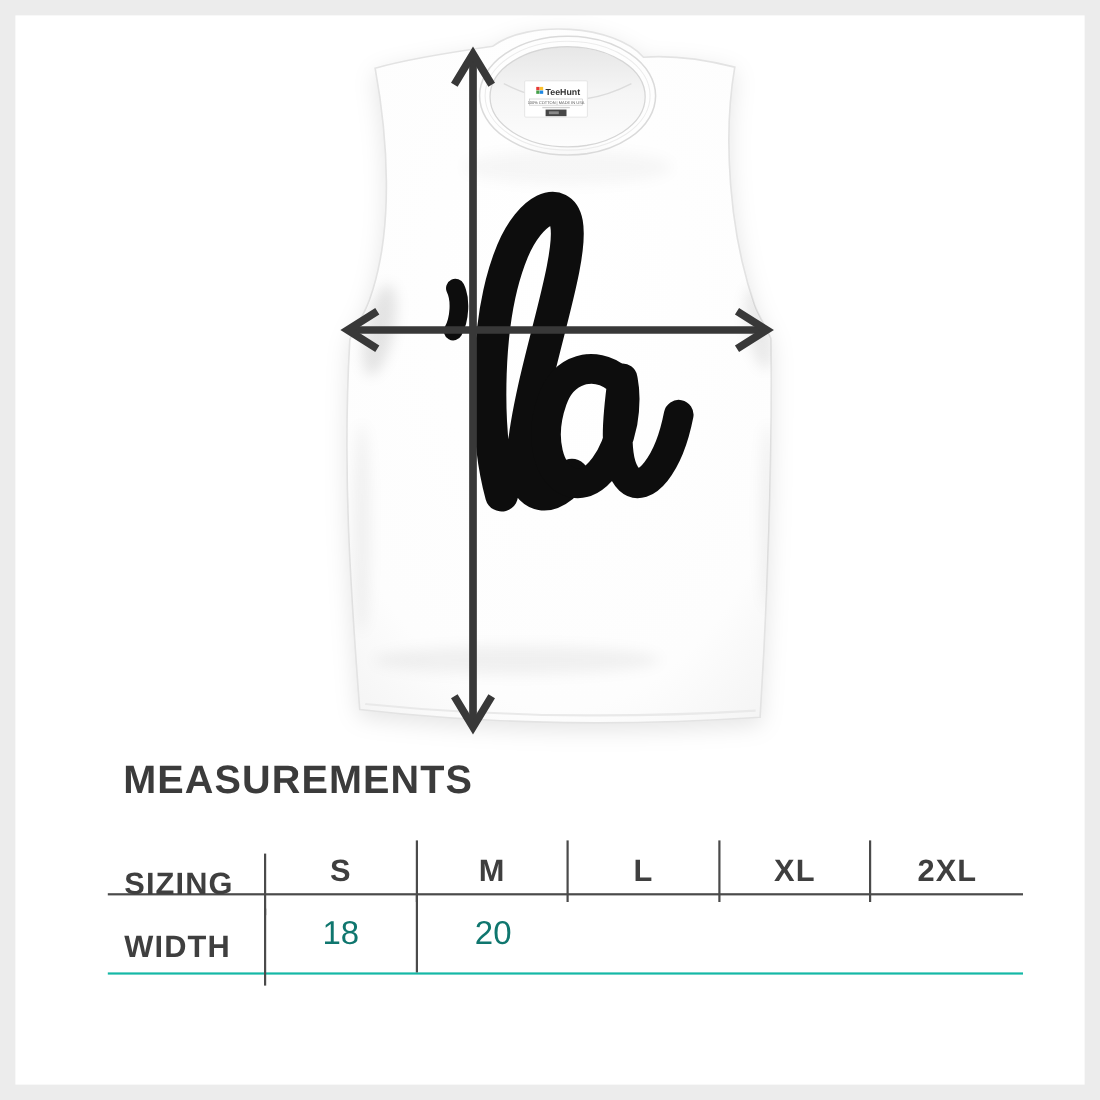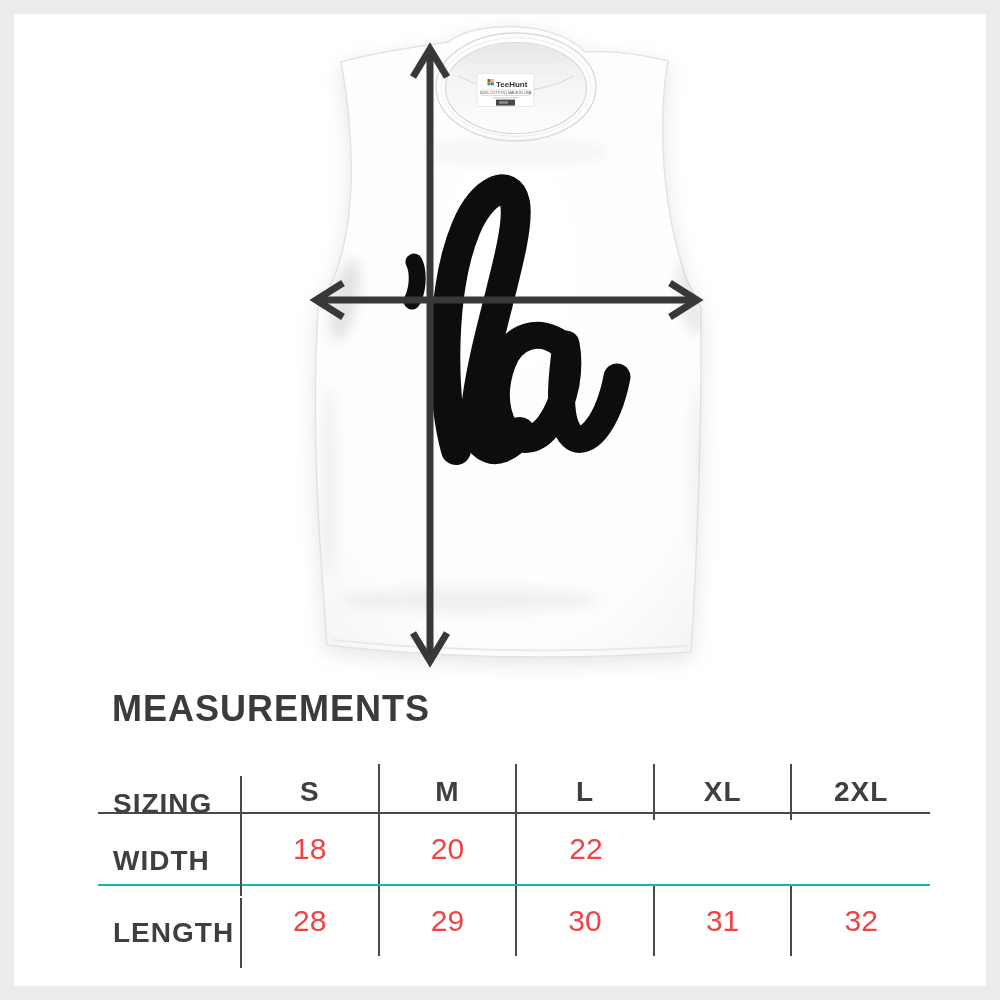--- a/index.html
+++ b/index.html
@@ -33,21 +33,21 @@
     height:100%;
     display:flex;align-items:center;justify-content:center;
     font-size:30px;
   }
   .cell:not(:last-child){border-right:2px solid #4a4a4a;}
   .cell.rowlabel{
     justify-content:flex-start;padding-left:15px;box-sizing:border-box;
     font-weight:bold;font-size:28px;letter-spacing:1px;margin-top:24px;
   }
   .cell.colhead{font-weight:bold;font-size:28px;letter-spacing:1px;}
-  .cell.num{font-weight:400;color:#ef4444;}
+  .cell.num{font-weight:400;color:#0f766e;}
 </style>
 </head>
 <body>
 
 <div class="canvas">
 
   <svg class="mockup-svg" viewBox="0 0 1000 1000" aria-hidden="true">
     <defs>
       <radialGradient id="bodyGrad" cx="50%" cy="38%" r="80%">
         <stop offset="0%" stop-color="#ffffff"></stop>
@@ -151,25 +151,16 @@
       <div class="cell colhead">S</div>
       <div class="cell colhead">M</div>
       <div class="cell colhead">L</div>
       <div class="cell colhead">XL</div>
       <div class="cell colhead">2XL</div>
     </div>
     <div class="t-row mid">
       <div class="cell rowlabel">WIDTH</div>
       <div class="cell num">18</div>
       <div class="cell num">20</div>
-      <div class="cell num">22</div>
-    </div>
-    <div class="t-row last">
-      <div class="cell rowlabel">LENGTH</div>
-      <div class="cell num">28</div>
-      <div class="cell num">29</div>
-      <div class="cell num">30</div>
-      <div class="cell num">31</div>
-      <div class="cell num">32</div>
     </div>
   </div>
 
 </div>
 
 </body></html>

